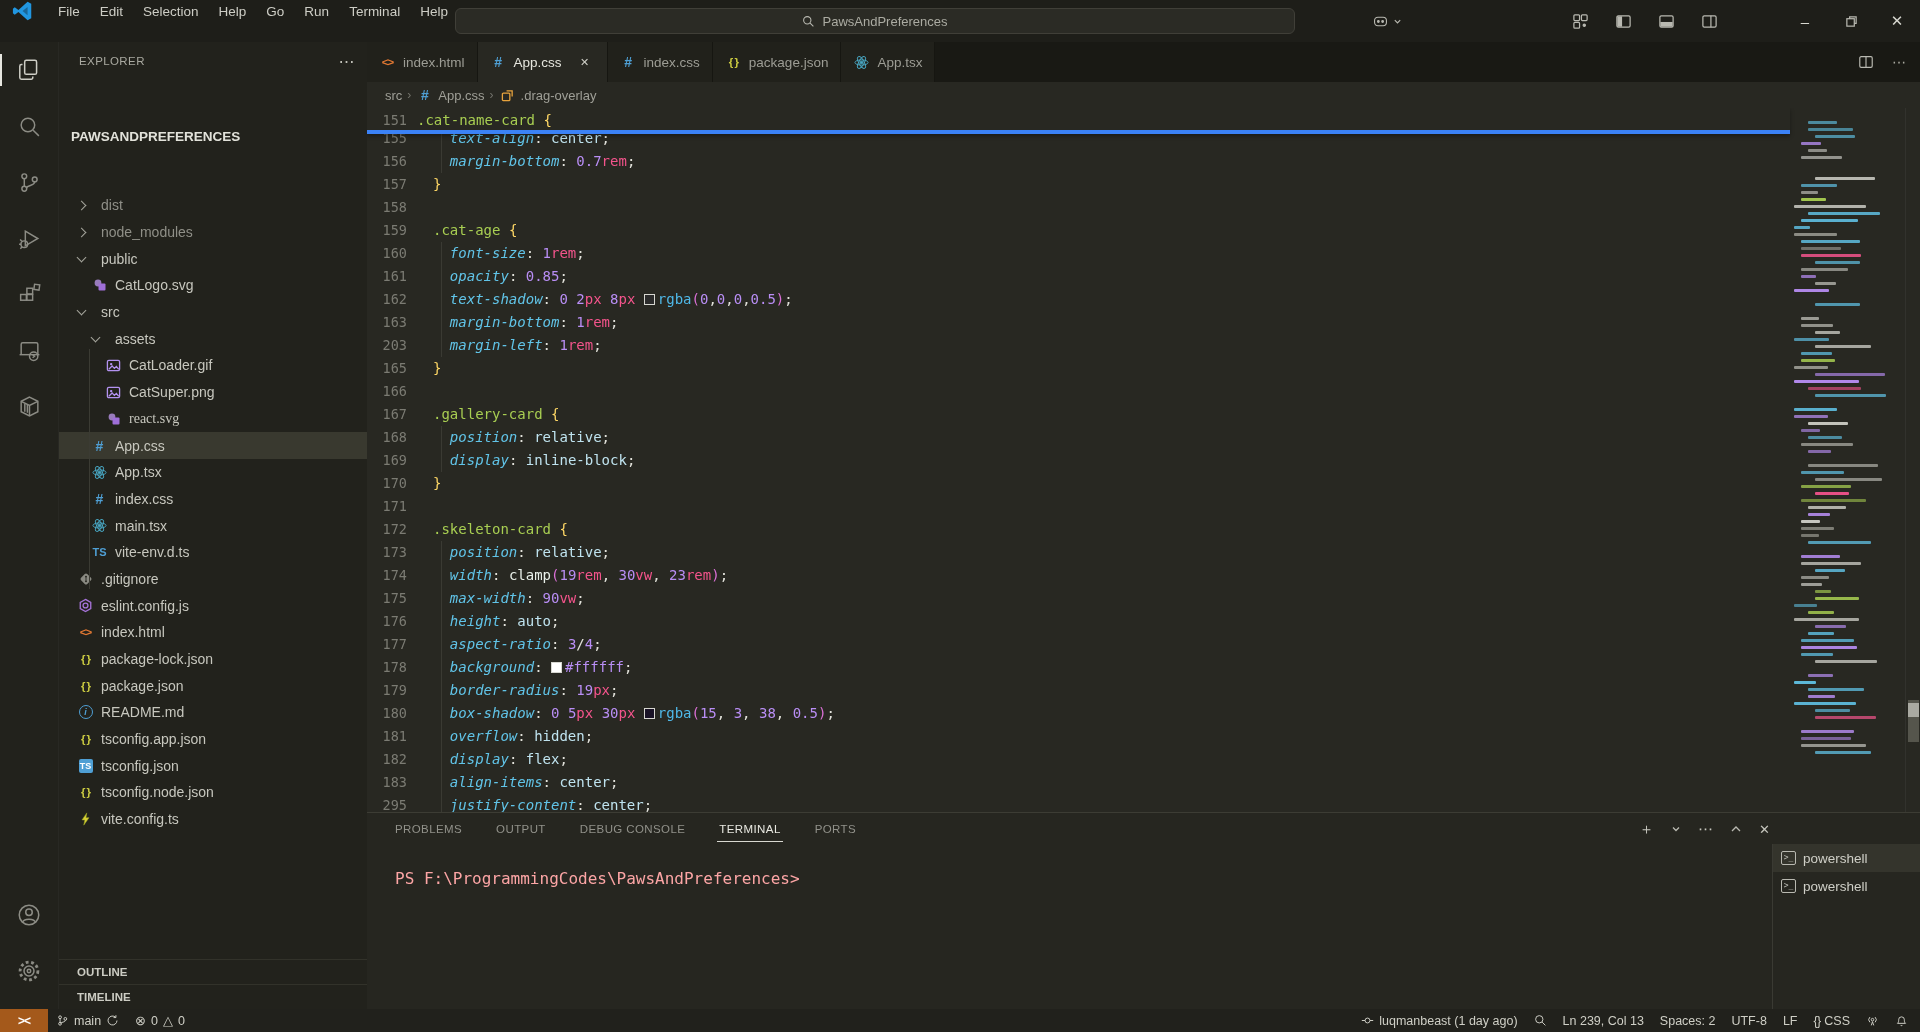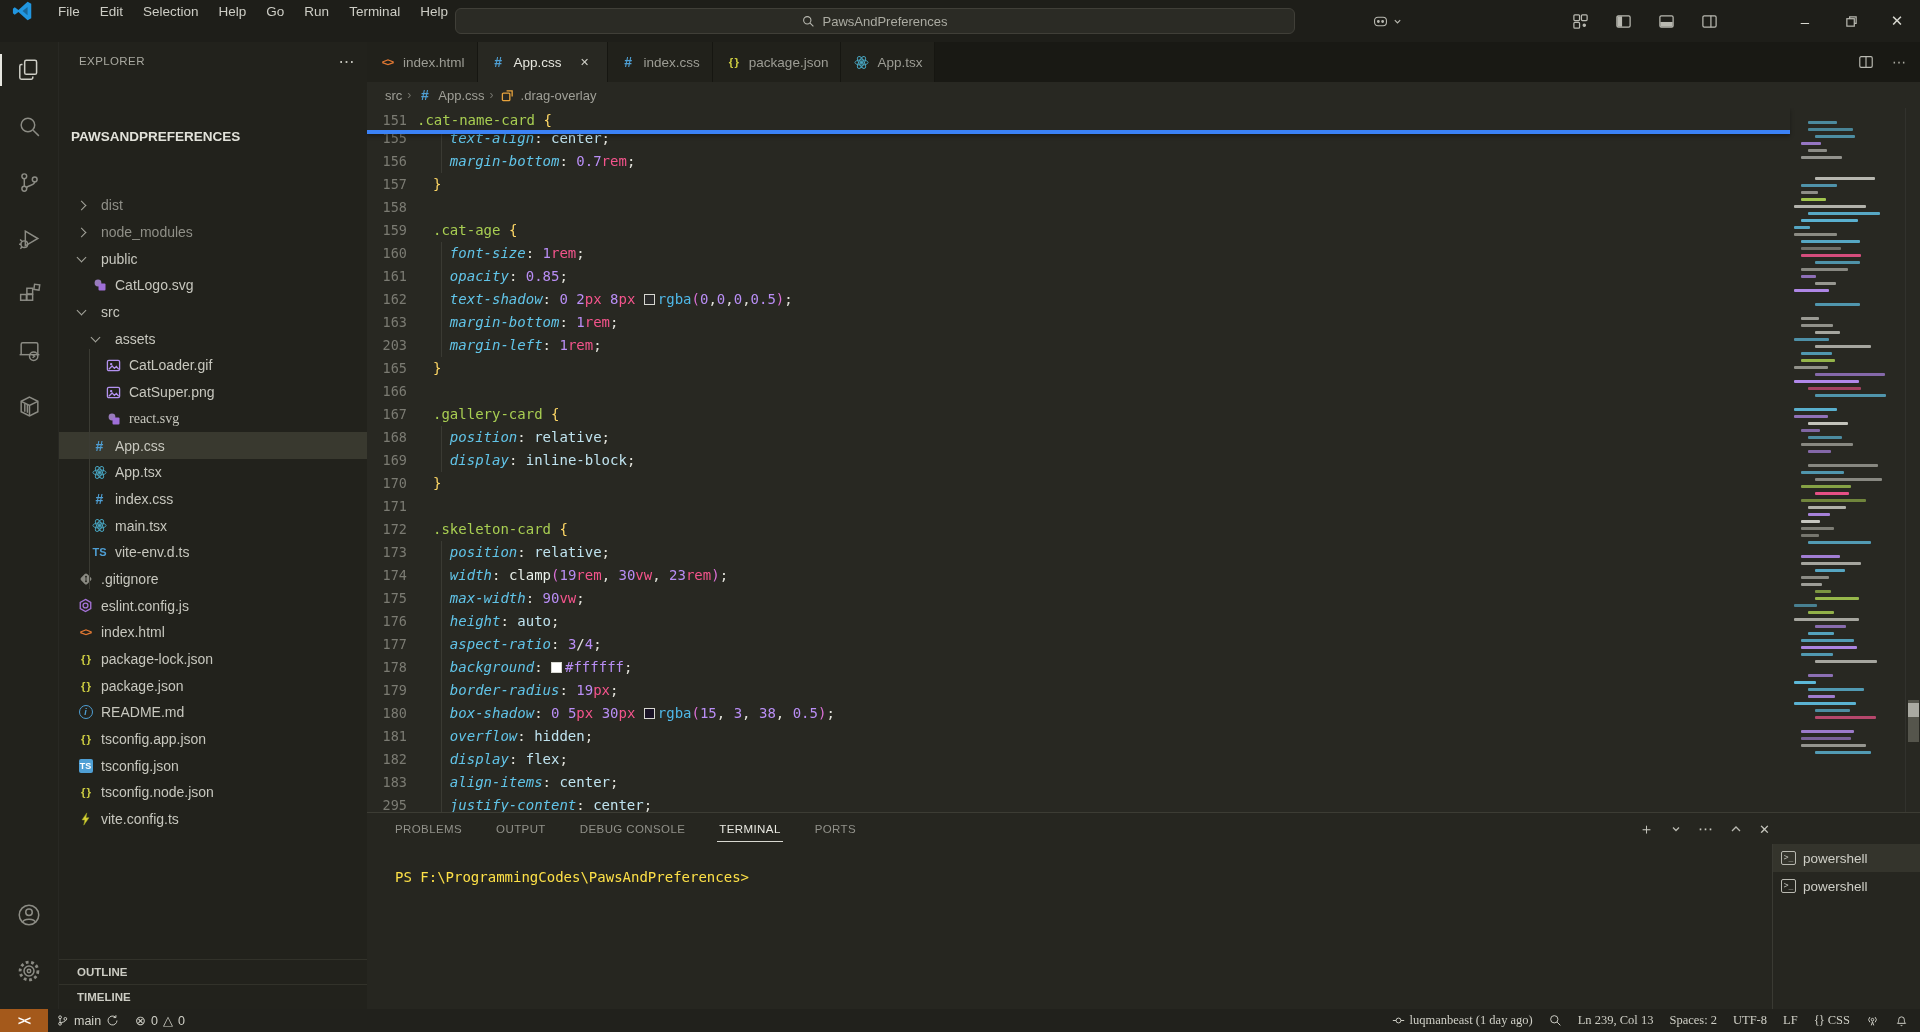--- a/index.html
+++ b/index.html
@@ -89,31 +89,31 @@
   .vthumb { position:absolute; top:592px; left:2px; width:11px; height:42px; background:#55554c; }
   .vthumb-h { position:absolute; top:595px; left:2px; width:11px; height:14px; background:#a9a9a1; }
 
   
   .panel { height:197px; background:#262620; border-top:1px solid #3c3c34; flex:0 0 auto; display:flex; flex-direction:column; position:relative; }
   .panel-head { height:32px; display:flex; align-items:center; padding-left:26px; gap:30px; flex:0 0 auto; }
   .ptab { font-size:11.5px; letter-spacing:.4px; color:#91918a; padding:6px 2px; cursor:default; }
   .ptab.active { color:#e8e8e1; border-bottom:1.5px solid #d8d8d1; }
   .panel-actions { margin-left:auto; display:flex; align-items:center; gap:17px; padding-right:150px; color:#c6c6be; font-size:15px; }
   .term-body { flex:1; display:flex; }
-  .term-out { flex:1; padding:24px 0 0 28px; font-family:"DejaVu Sans Mono", monospace; font-size:14px; color:#fde047; }
+  .term-out { flex:1; padding:24px 0 0 28px; font-family:"DejaVu Sans Mono", monospace; font-size:16px; color:#fca5a5; }
   .term-list { width:148px; border-left:1px solid #3a3a33; margin-top:-1px; }
   .term-item { height:28px; display:flex; align-items:center; gap:7px; padding-left:8px; font-size:13.5px; color:#cfcfc7; }
   .term-item.sel { background:#34342c; }
   .term-ic { width:15px; height:14px; border:1.2px solid #b9b9b1; border-radius:2px; font-size:8px; line-height:11px; text-align:center; color:#b9b9b1; font-family:"DejaVu Sans Mono",monospace; }
 
   
   .statusbar { height:23px; background:#21211c; display:flex; align-items:center; font-size:12.5px; color:#cfcfc6; flex:0 0 auto; }
   .remote { width:48px; height:23px; background:#a4591b; color:#fff; display:flex; align-items:center; justify-content:center; font-size:12px; letter-spacing:-1px; font-weight:bold; }
   .sseg { display:flex; align-items:center; gap:5px; padding:0 8px; height:23px; cursor:default; }
-  .sb-right { margin-left:auto; display:flex; align-items:center;font-family:Liberation Serif, serif; }
+  .sb-right { margin-left:auto; display:flex; align-items:center; }
   .sicon { font-size:13px; }
   svg.sic { stroke:#cfcfc6; fill:none; stroke-width:1.2; }
 </style>
 </head>
 <body>
 
 <div class="app">
 
   <div class="titlebar">
     <svg class="vscode-logo" viewBox="0 0 24 24">

